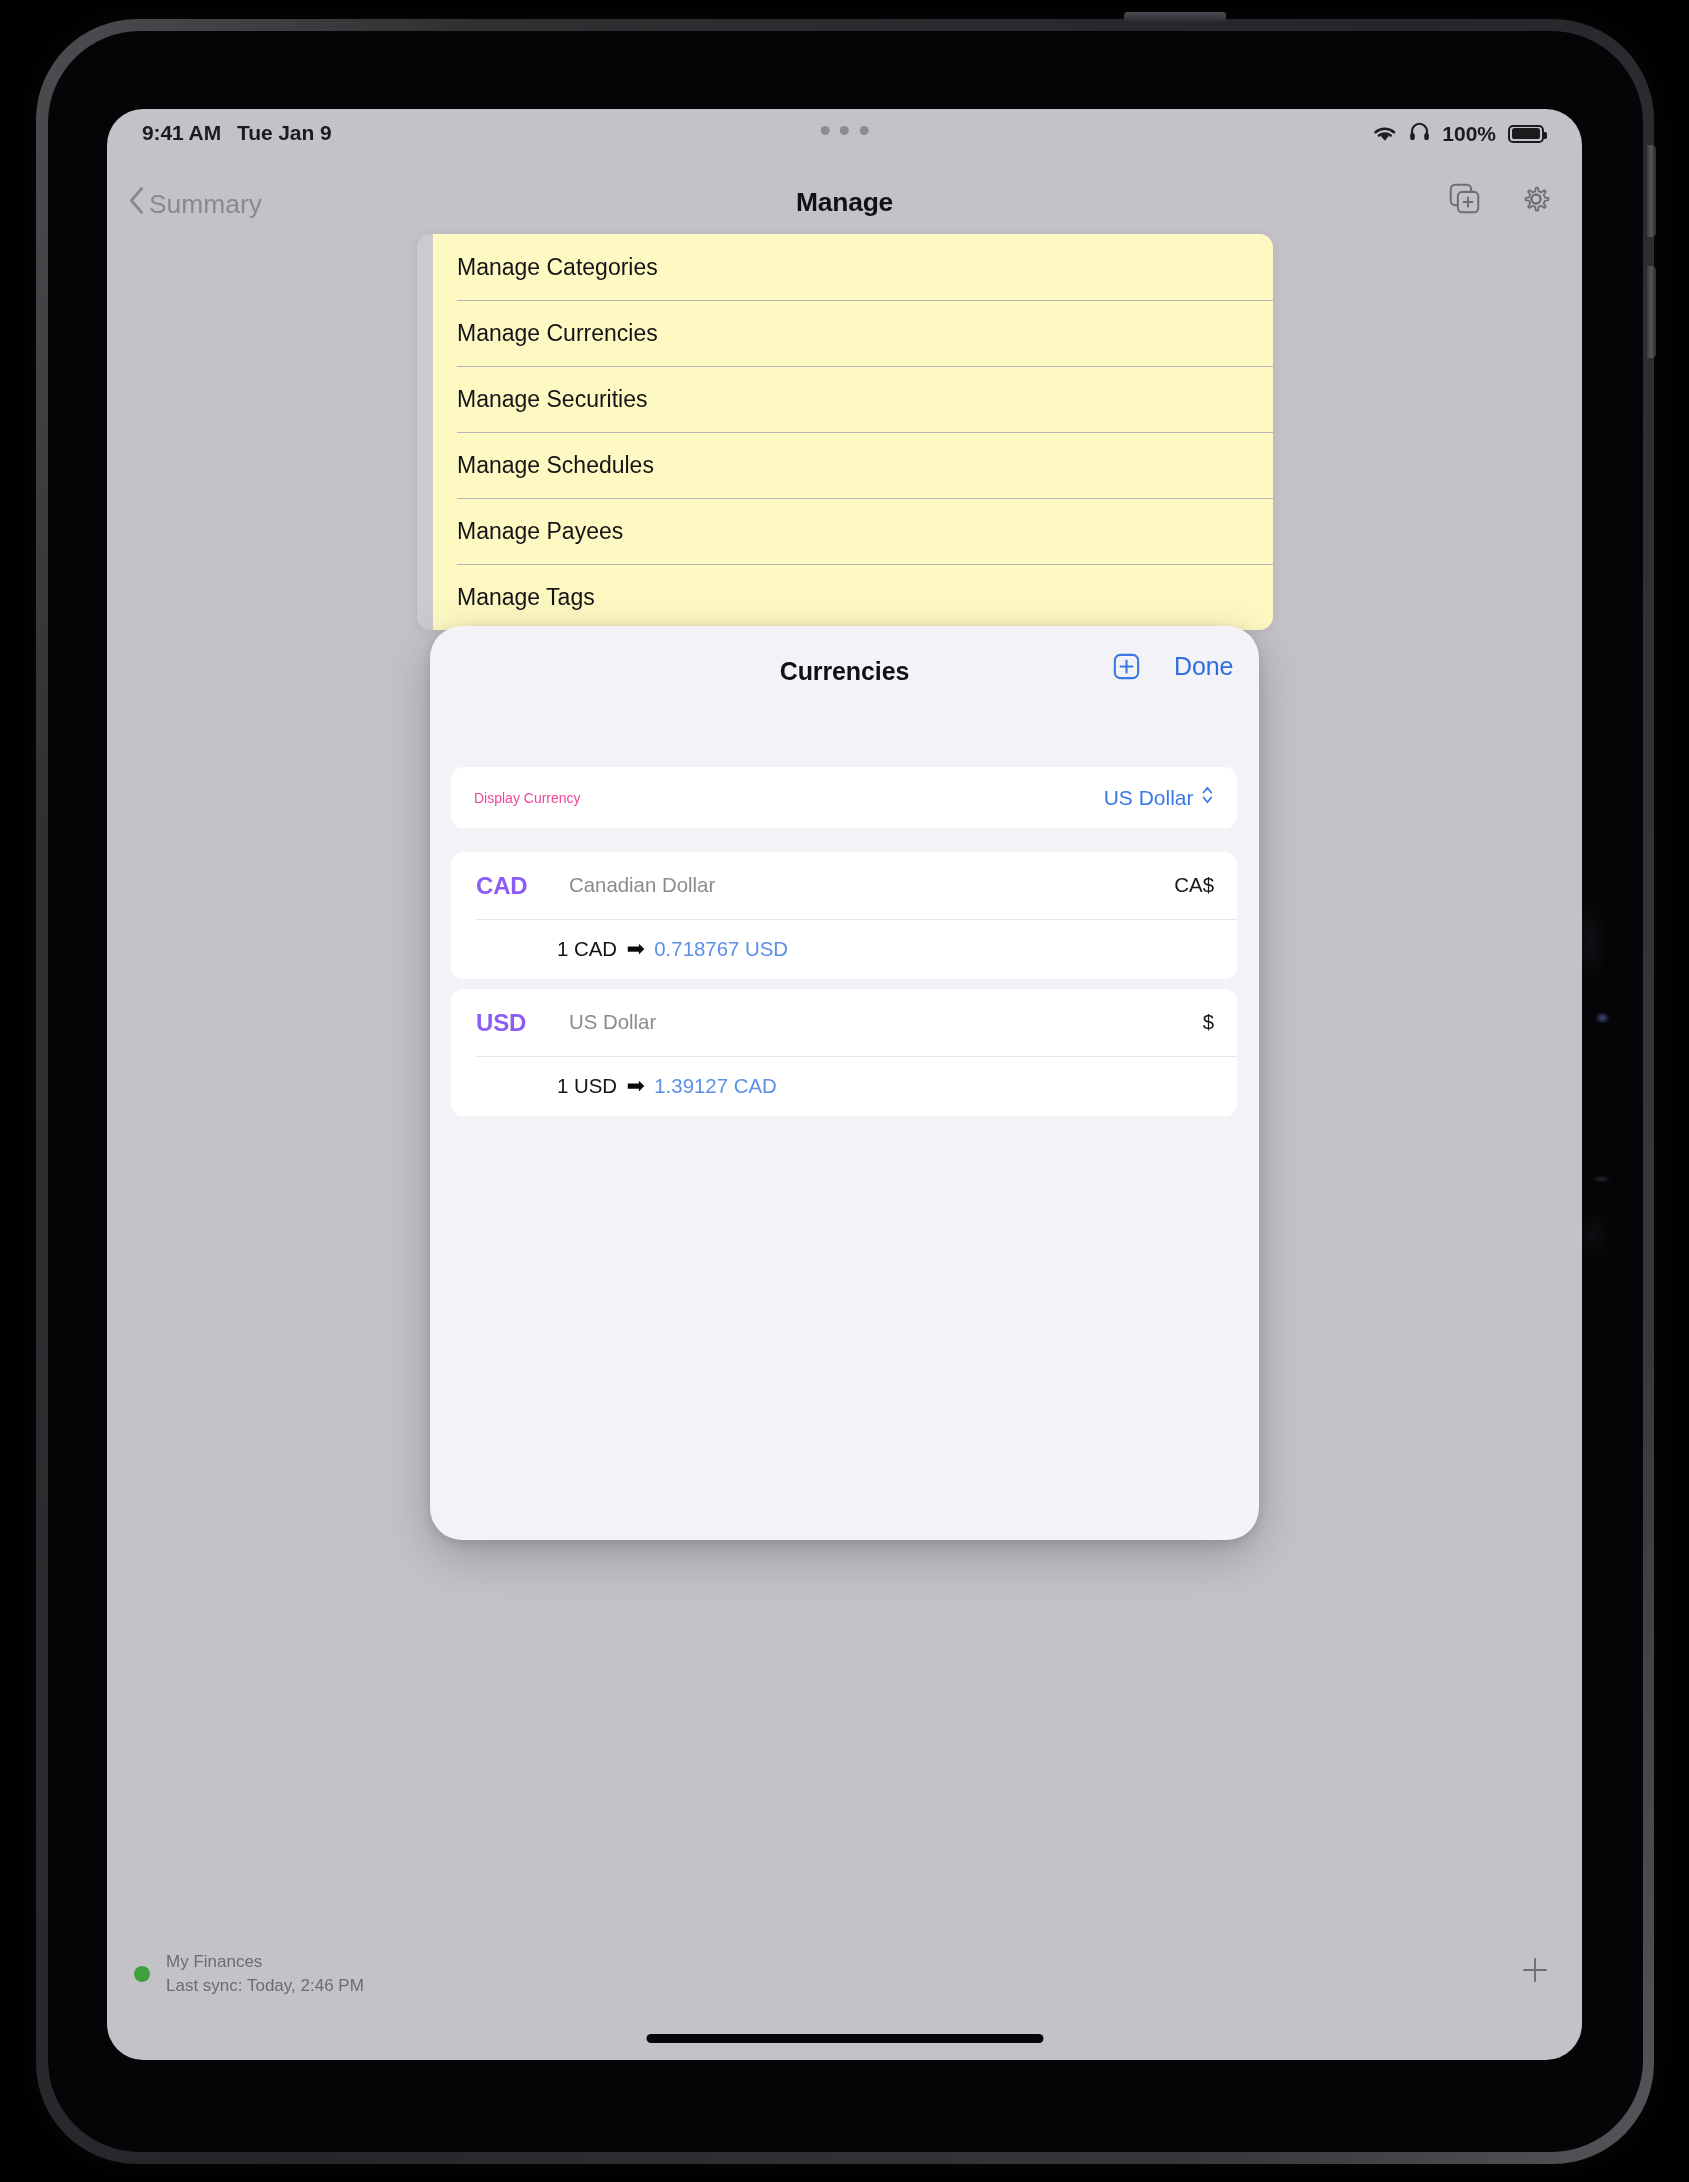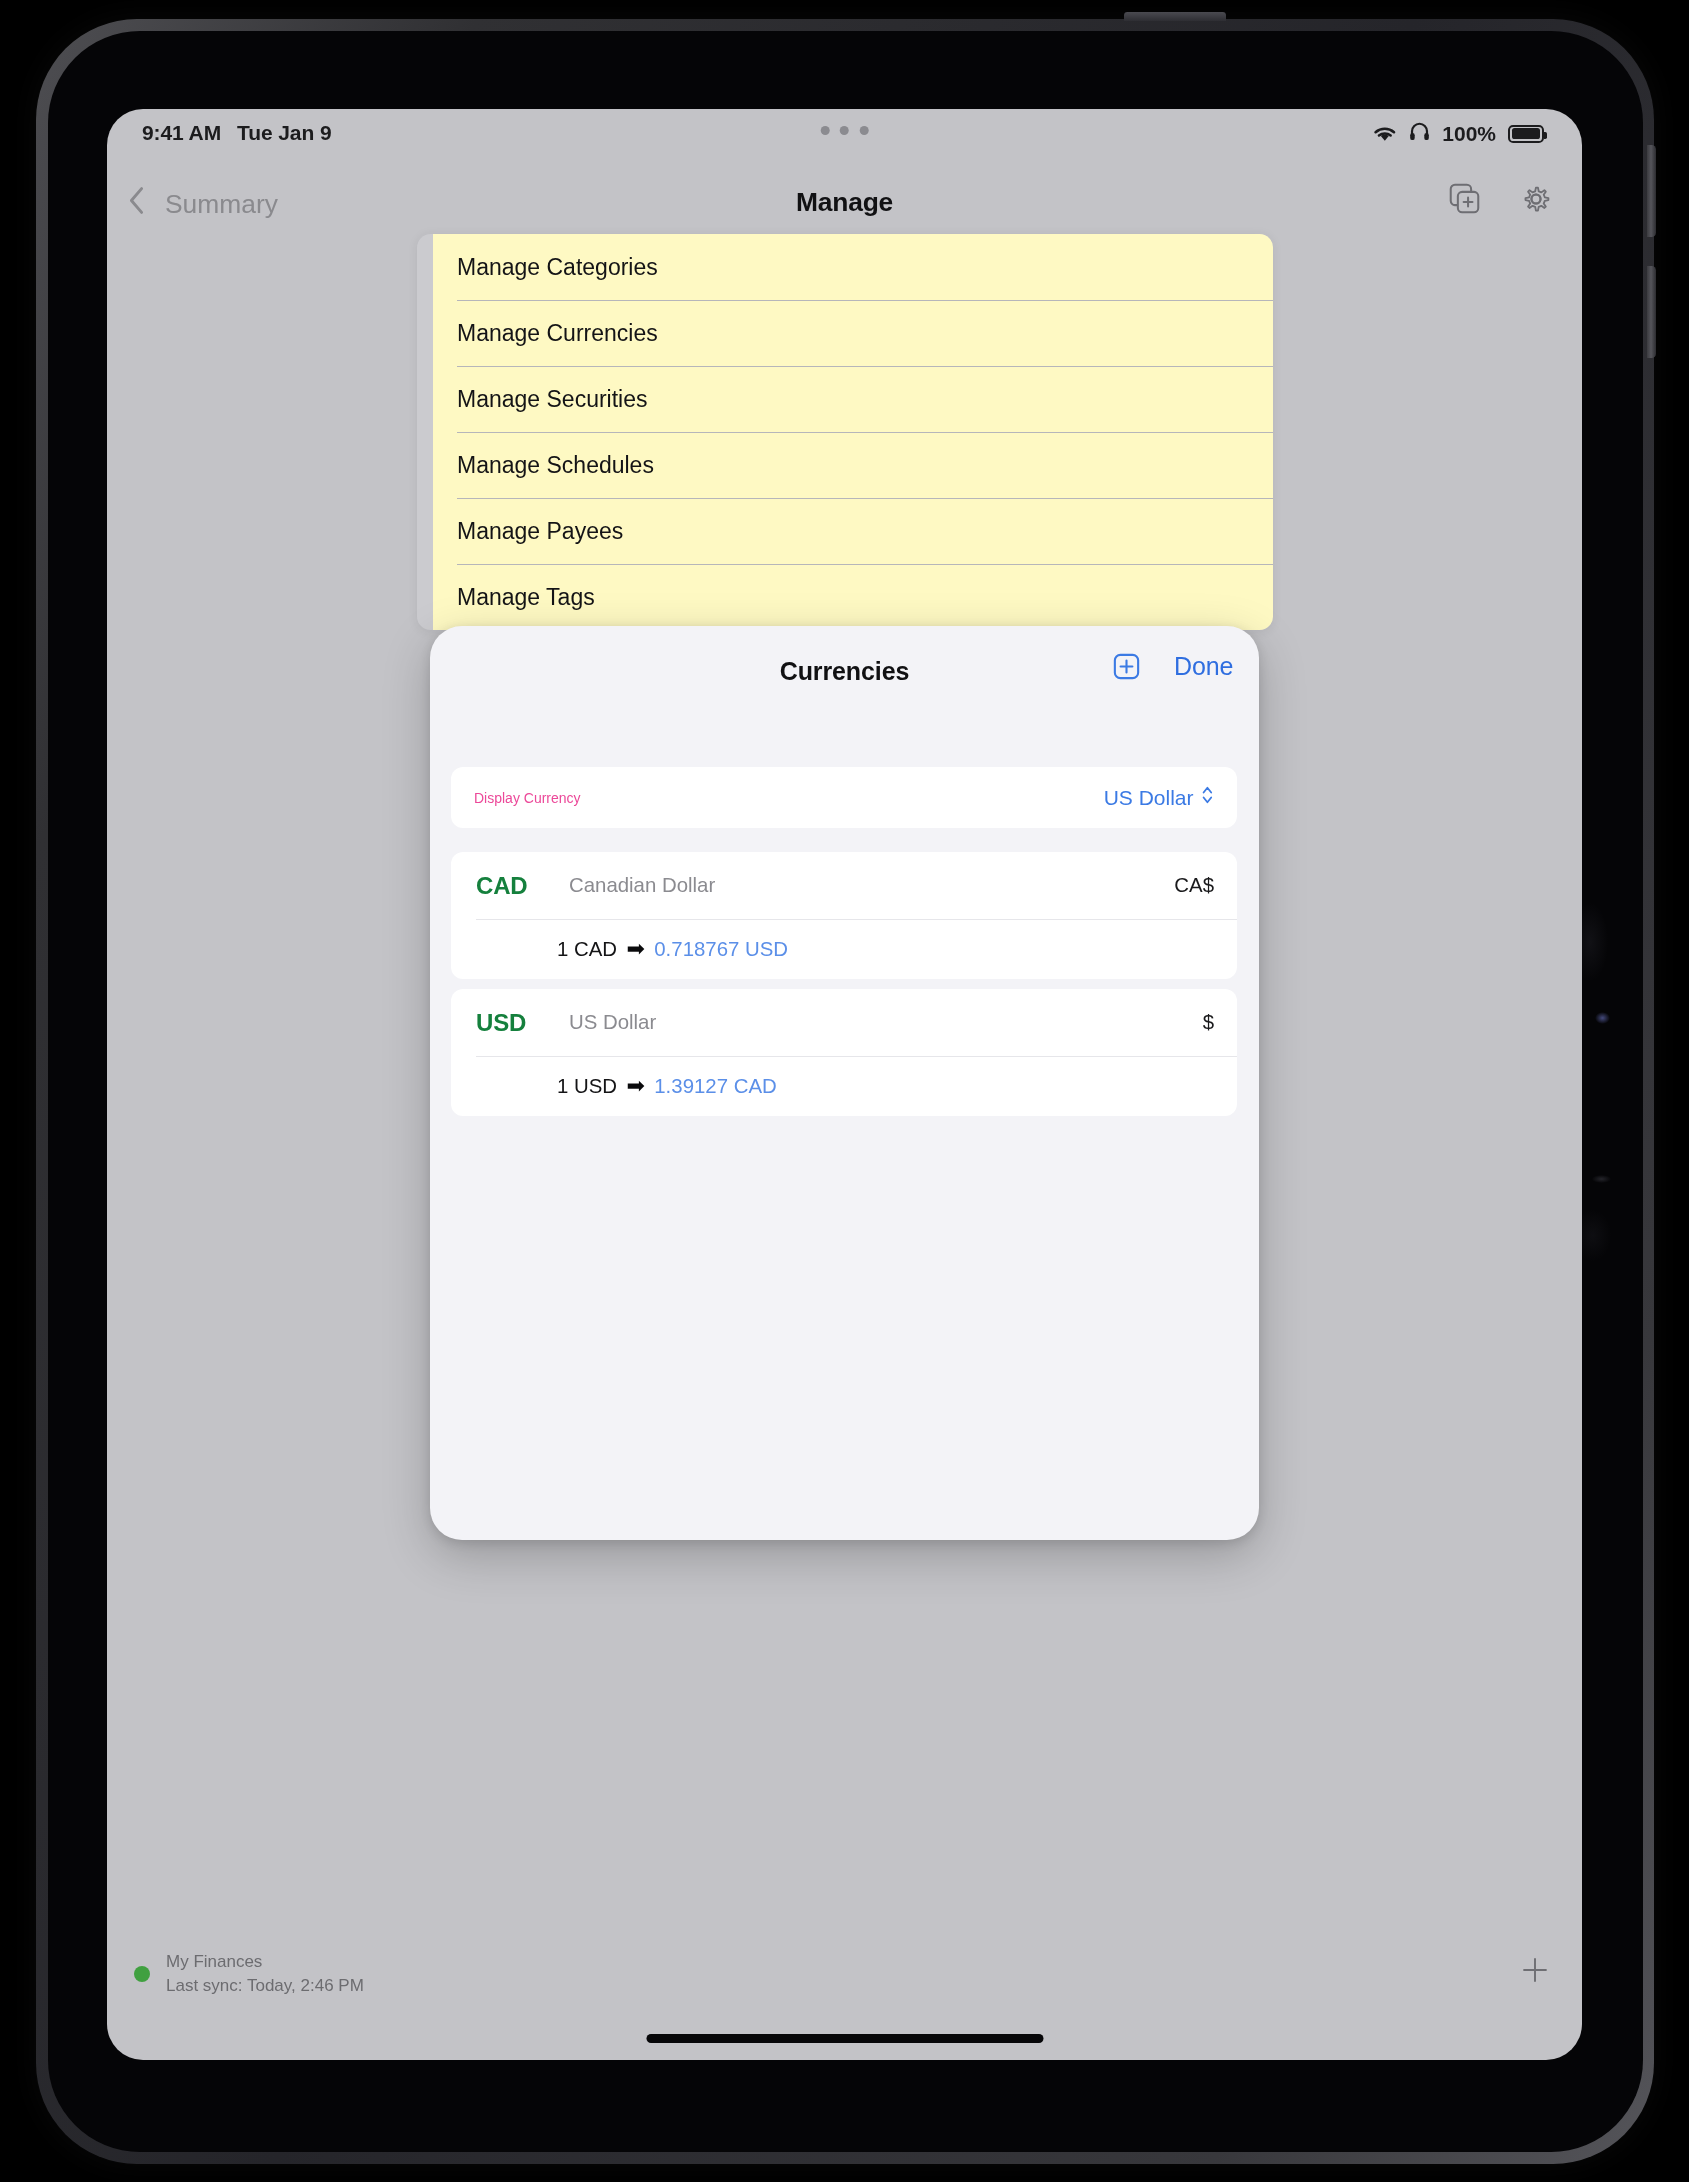--- a/index.html
+++ b/index.html
@@ -99,21 +99,21 @@
     position: absolute; left: 1.7px; top: 1.7px; bottom: 1.7px; right: 1.7px;
     background: #1c1c1e; border-radius: 2.6px;
   }
 
   
   #nav-bar {
     position: absolute; left: 0; top: 58px; width: 100%; height: 78px;
   }
   #back-button {
     position: absolute; left: 21px; top: 19px;
-    display: flex; align-items: center; gap: 20px;
+    display: flex; align-items: center; gap: 4px;
     color: #8a8a8e; font-size: 26.4px; cursor: pointer;
   }
   #nav-title {
     position: absolute; left: 50%; top: 20.4px; transform: translateX(-50%);
     font-size: 26.4px; font-weight: 700; color: #111113; letter-spacing: -0.2px;
   }
   #nav-actions {
     position: absolute; right: 29px; top: 15.3px;
     display: flex; align-items: center; gap: 37px;
   }
@@ -191,21 +191,21 @@
   }
   #currency-card-0 { top: 226px; }
   #currency-card-1 { top: 363px; }
 
   .currency-head {
     height: 67px; display: flex; align-items: center;
     padding: 0 23px 0 25px;
     position: relative;
   }
   .currency-code {
-    font-size: 24px; font-weight: 700; color: #15803d;
+    font-size: 24px; font-weight: 700; color: #8b5cf6;
     width: 70px; letter-spacing: -0.2px;
   }
   .currency-name { font-size: 20.4px; color: #8b8b90; flex: 1; margin-left: 23px; }
   .currency-symbol { font-size: 20.4px; color: #1a1a1c; }
 
   .currency-rate {
     height: 60px; display: flex; align-items: center;
     padding-left: 106px;
     font-size: 20.4px; color: #141416;
     position: relative;

